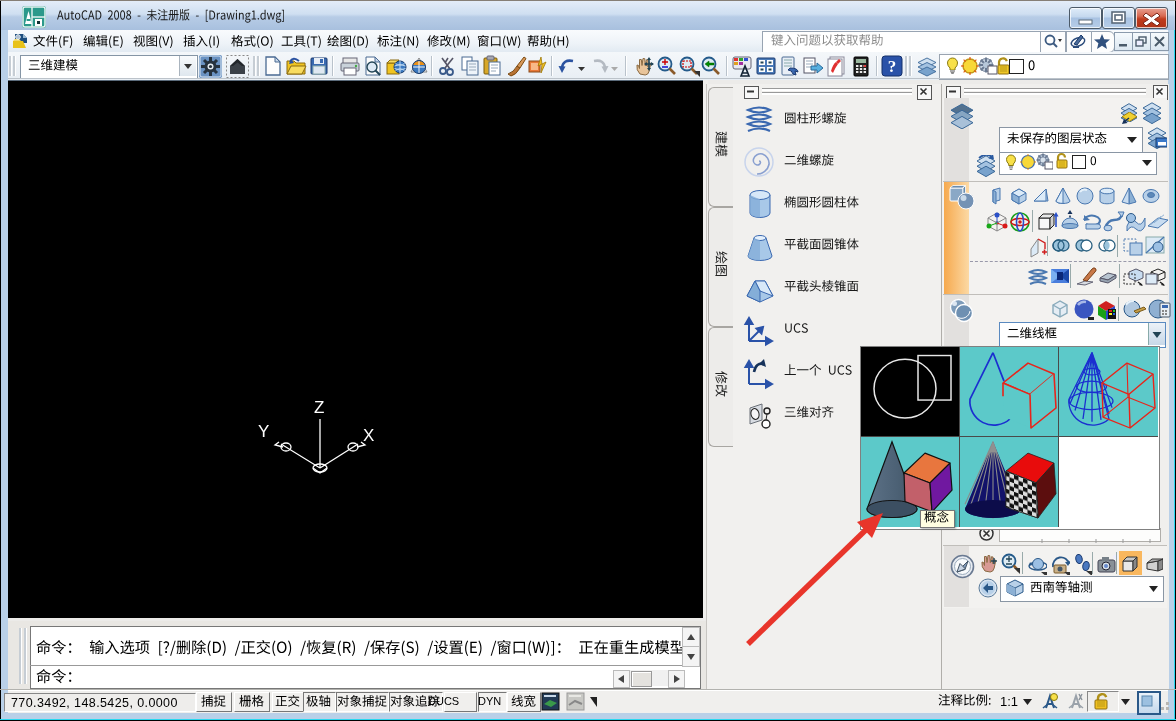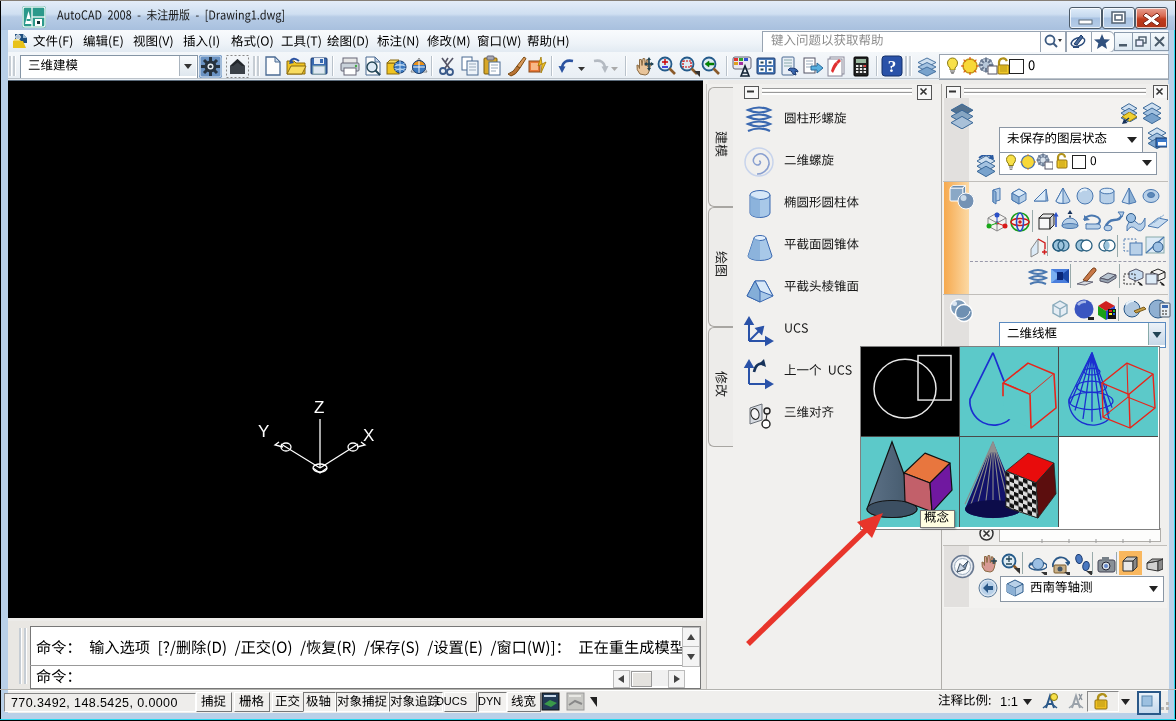--- a/index.html
+++ b/index.html
@@ -1237,21 +1237,21 @@
 <div class="a" style="left:389px;top:692px;width:52px;height:18px;border-top:1px solid #777;border-left:1px solid #777;border-bottom:1px solid #fff;border-right:1px solid #fff;background:#f2f1ef"></div>
 <svg class="t" style="left:390.0px;top:0;width:52px;height:709px" viewBox="0 0 52 709">
     <g transform="translate(0,705.62) scale(0.0125,-0.0125)" fill="#000">
       <use href="#q86" x="0"></use>
       <use href="#q127" x="1000"></use>
       <use href="#q128" x="2000"></use>
       <use href="#q129" x="3000"></use>
     </g>
   </svg>
 <div class="a" style="left:444px;top:692px;width:31px;height:18px;border-top:1px solid #fff;border-left:1px solid #fff;border-bottom:1px solid #777;border-right:1px solid #777;background:#f0efed"></div>
-<div class="a" style="left:428px;top:695px;width:47px;text-align:center;font:11px 'Liberation Sans';color:#000">DUCS</div>
+<div class="a" style="left:428px;top:695px;width:47px;text-align:left;font:11px 'Liberation Sans';color:#000">DUCS</div>
 <div class="a" style="left:478px;top:692px;width:27px;height:18px;border-top:1px solid #777;border-left:1px solid #777;border-bottom:1px solid #fff;border-right:1px solid #fff;background:#f2f1ef"></div>
 <div class="a" style="left:478px;top:695px;width:27px;text-align:left;font:11px 'Liberation Sans';color:#000">DYN</div>
 <div class="a" style="left:507px;top:692px;width:32px;height:18px;border-top:1px solid #fff;border-left:1px solid #fff;border-bottom:1px solid #777;border-right:1px solid #777;background:#f0efed"></div>
 <svg class="t" style="left:510.5px;top:0;width:27px;height:709px" viewBox="0 0 27 709">
     <g transform="translate(0,705.62) scale(0.0125,-0.0125)" fill="#000">
       <use href="#q94" x="0"></use>
       <use href="#q130" x="1000"></use>
     </g>
   </svg>
 <svg class="a" style="left:541px;top:692px" width="19" height="19" viewBox="0 0 19 19">

